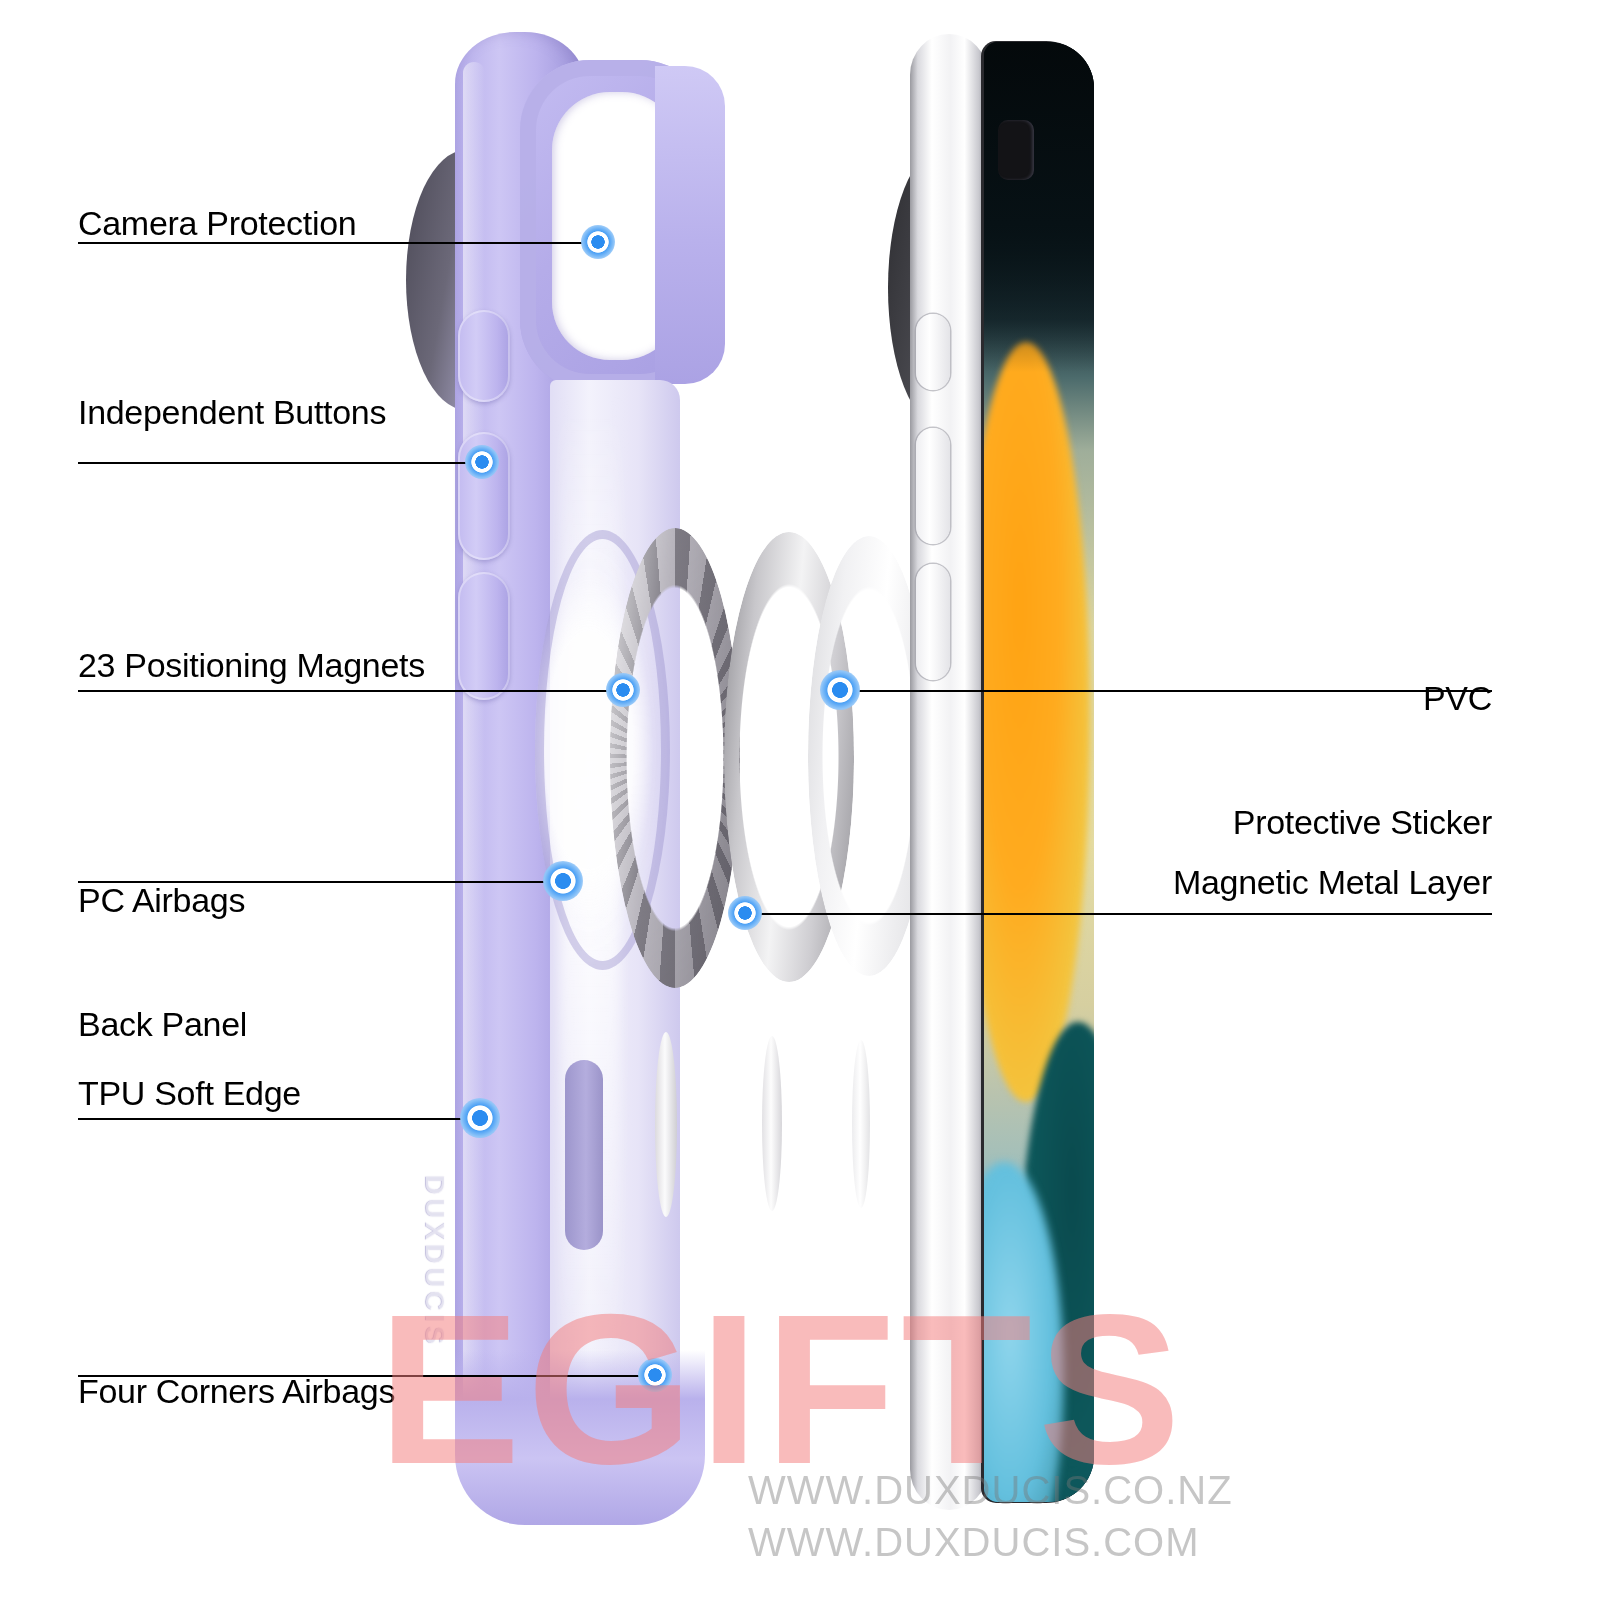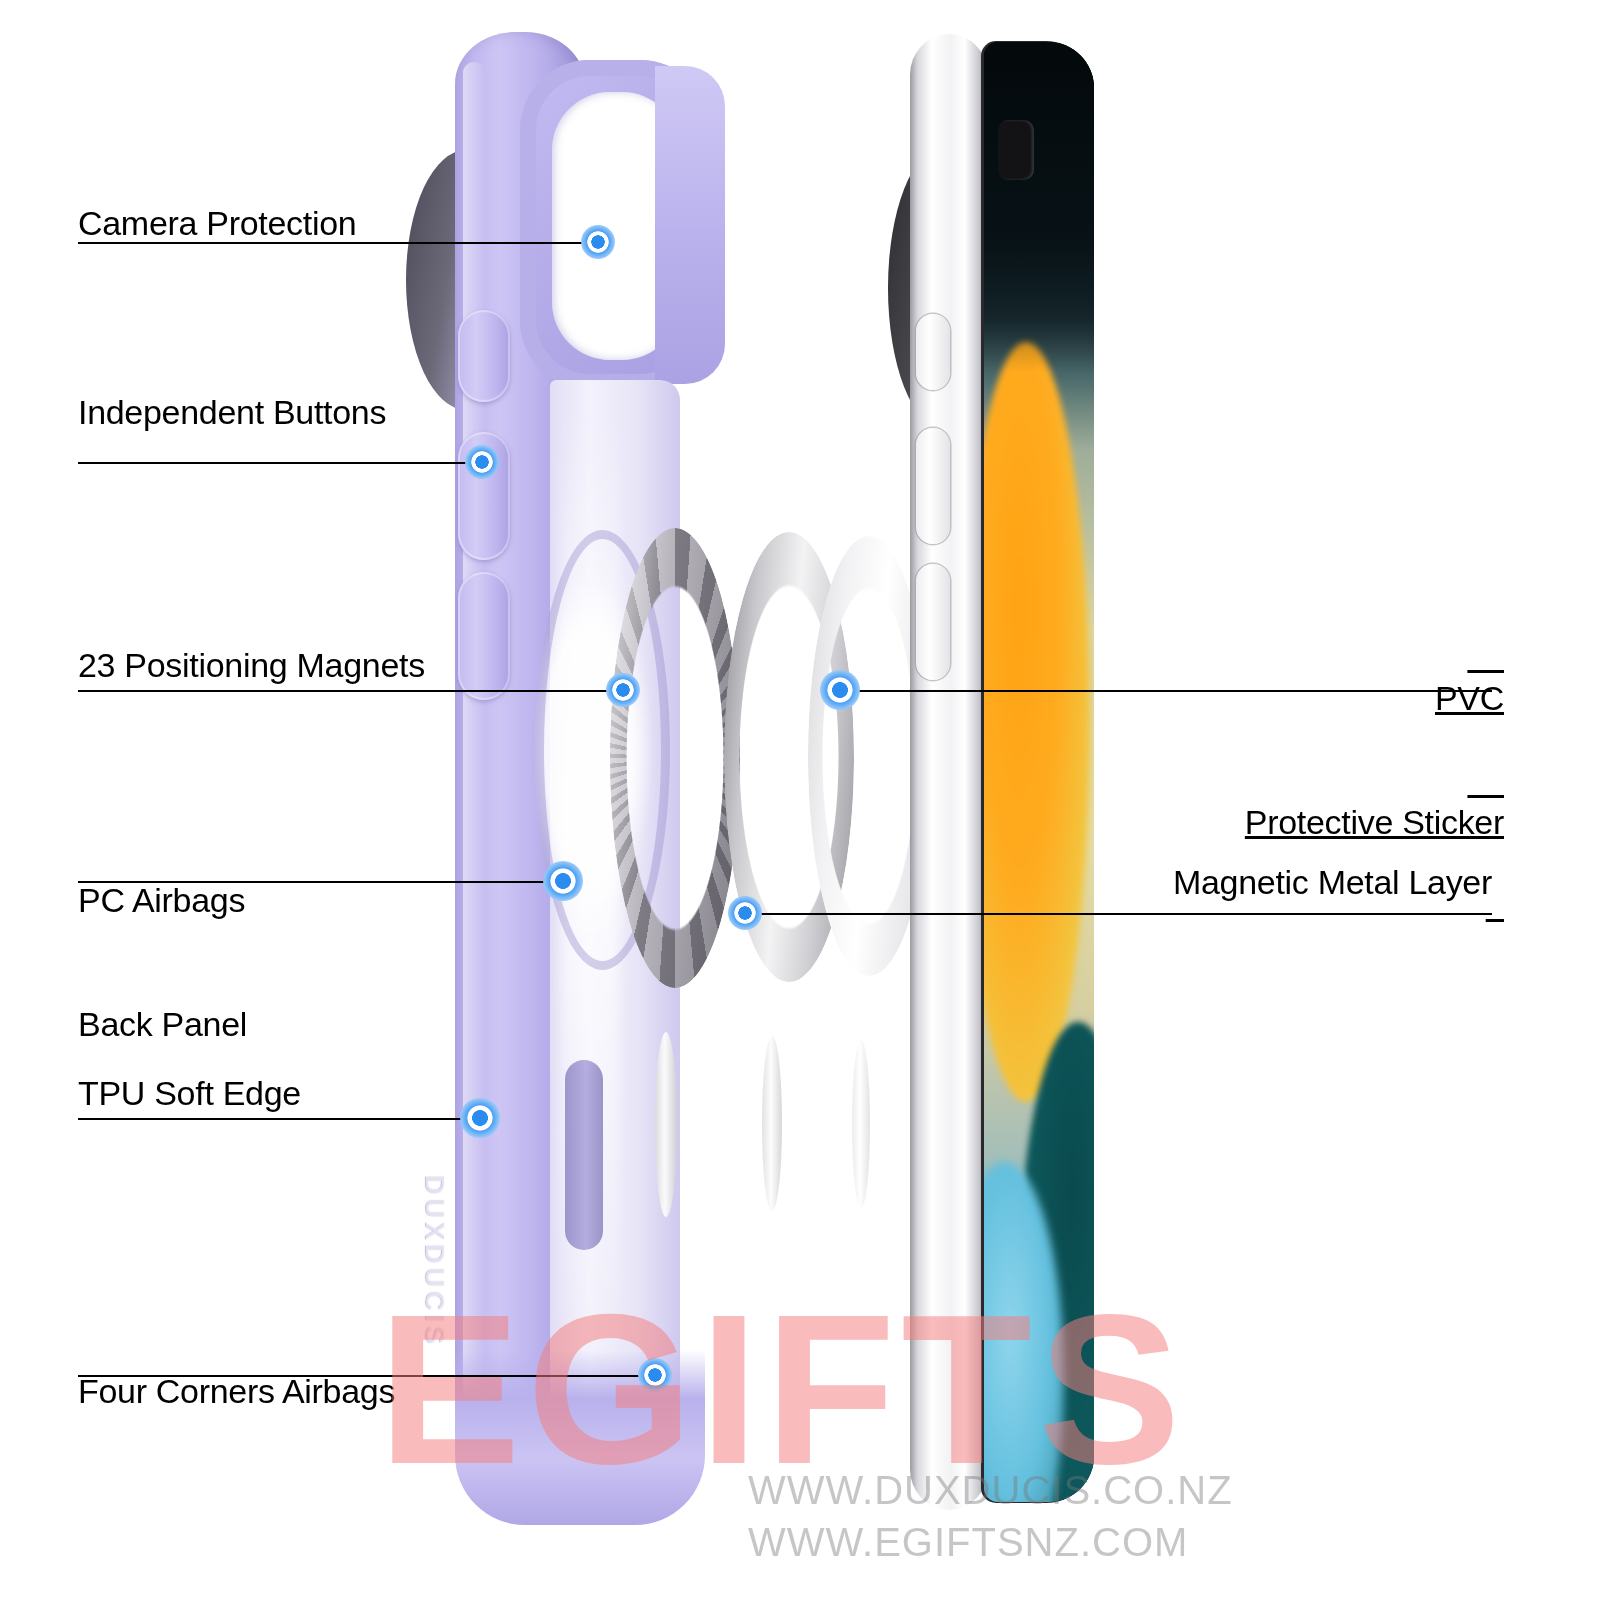--- a/index.html
+++ b/index.html
@@ -410,28 +410,28 @@
   <div class="callout left" style="left:78px; top:1073px;">TPU Soft Edge</div>
   <div class="rule" style="left:78px; top:1118px; width:402px;"></div>
   <div class="dot big" style="left:480px; top:1118px;"></div>
 
   <div class="callout left" style="left:78px; top:1288px;">
     <div>Four Corners Airbags</div>
   </div>
   <div class="rule" style="left:78px; top:1375px; width:577px;"></div>
   <div class="dot" style="left:655px; top:1375px;"></div>
 
-  <div class="callout right" style="right:96px; top:595px;text-decoration:underline;">
+  <div class="callout right" style="right:108px; top:595px;">
     <div>PVC</div>
     <div>Protective Sticker</div>
   </div>
   <div class="rule" style="left:840px; top:690px; width:652px;"></div>
   <div class="dot big" style="left:840px; top:690px;"></div>
 
   <div class="callout right" style="right:108px; top:862px;">Magnetic Metal Layer</div>
   <div class="rule" style="left:745px; top:913px; width:747px;"></div>
   <div class="dot" style="left:745px; top:913px;"></div>
 
   <div id="watermark-egifts">EGIFTS</div>
   <div class="watermark-url" id="watermark-url-1">WWW.DUXDUCIS.CO.NZ</div>
-  <div class="watermark-url" id="watermark-url-2">WWW.EGIFTSNZ.COM</div>
+  <div class="watermark-url" id="watermark-url-2">WWW.DUXDUCIS.COM</div>
 
 </div>
 
 </body></html>

